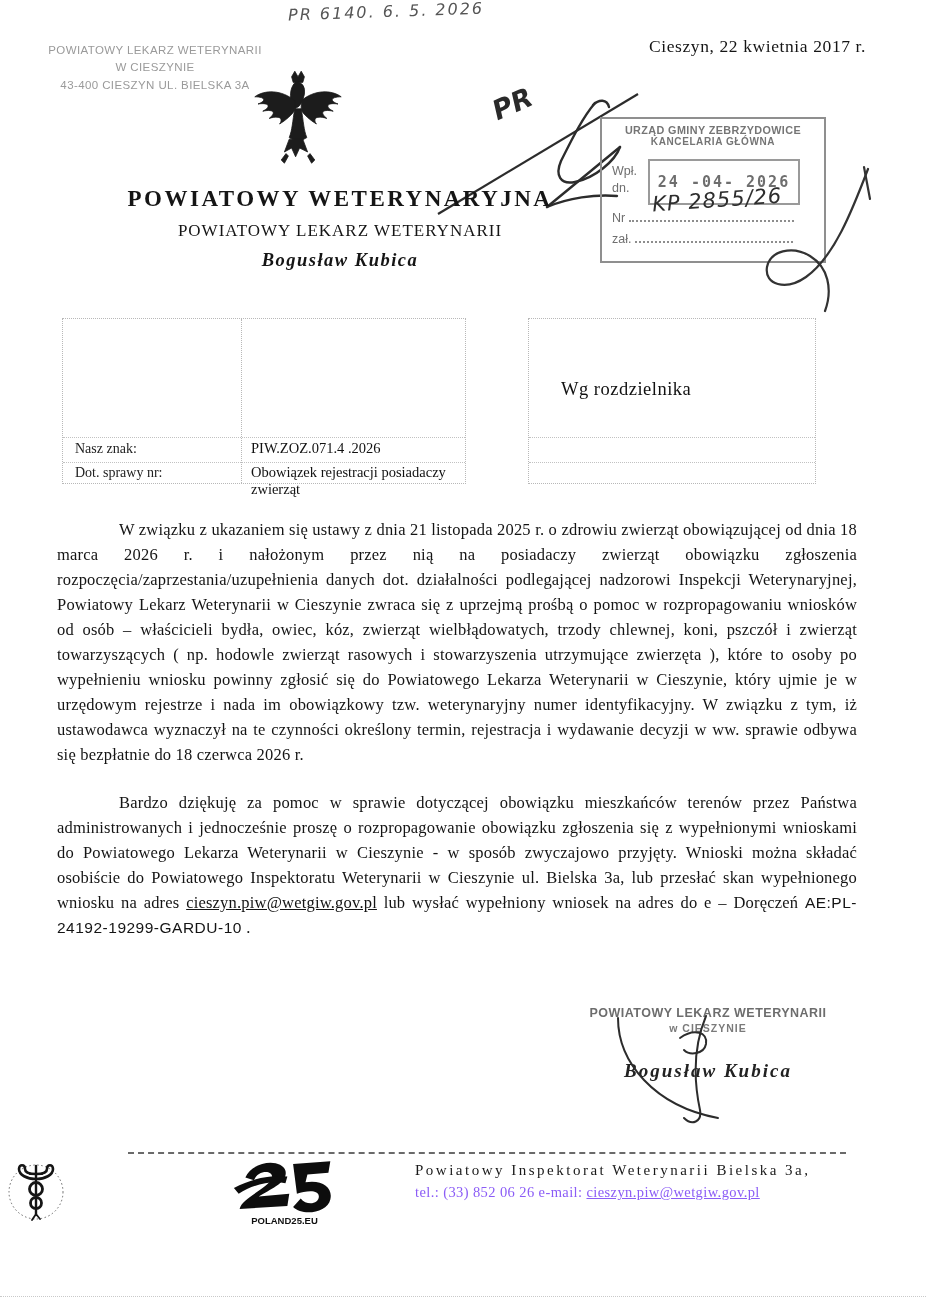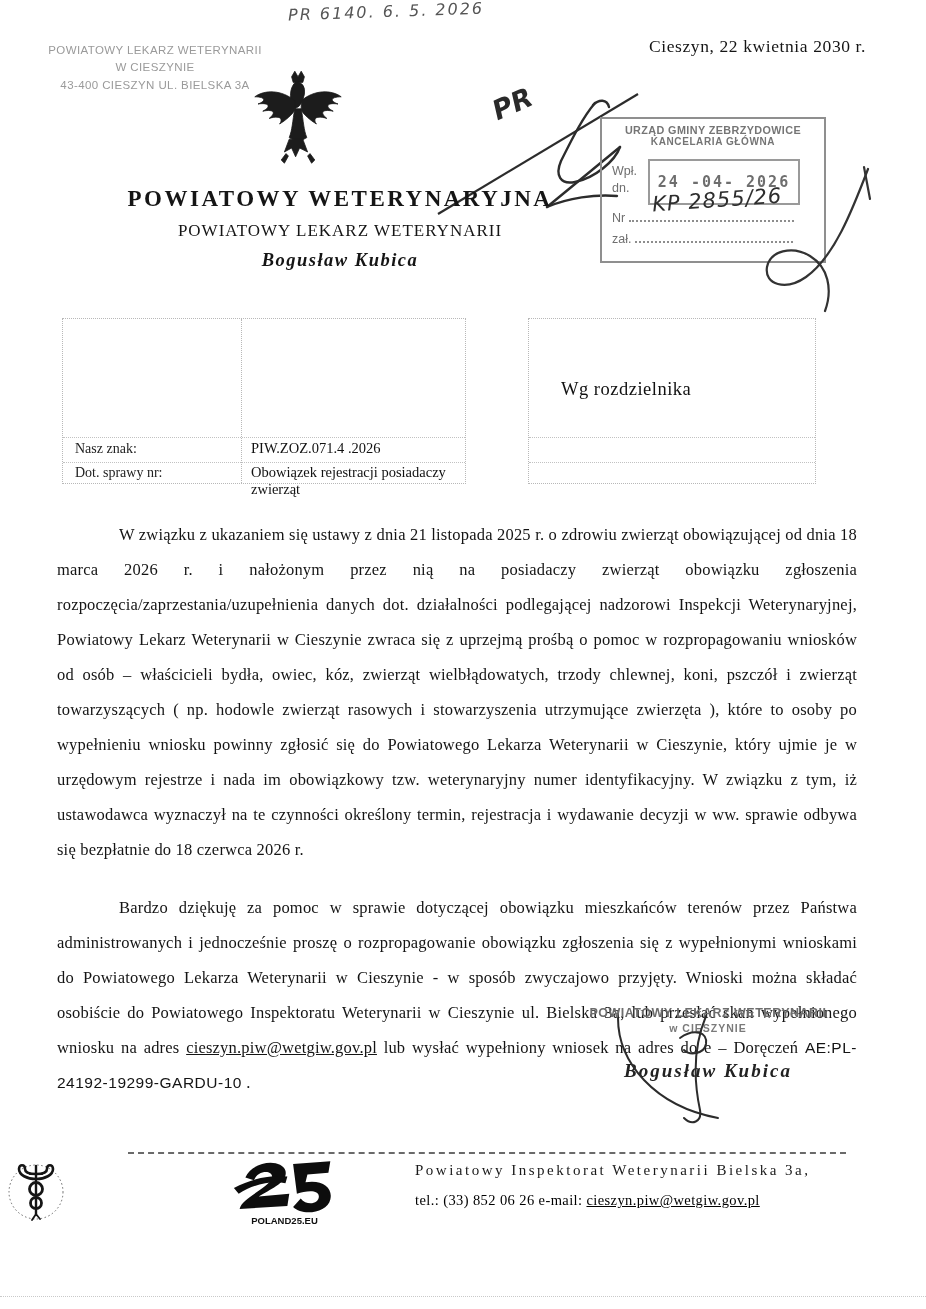--- a/index.html
+++ b/index.html
@@ -42,21 +42,21 @@
   .left-box{left:62px;top:318px;width:402px;height:164px;}
   .vsep{position:absolute;left:178px;top:0;height:100%;border-left:1px dotted #b8b8b8;}
   .rowline{position:absolute;left:0;width:100%;border-top:1px dotted #c2c2c2;}
   .lb-label{position:absolute;left:12px;font-size:14px;color:#222;}
   .lb-value{position:absolute;left:188px;font-size:14.5px;color:#111;}
   .right-box{left:528px;top:318px;width:286px;height:164px;}
   .wg{position:absolute;left:32px;top:60px;font-size:18.5px;letter-spacing:.5px;color:#111;}
 
   
   .body-text{left:57px;top:517px;width:800px;}
-  .body-text p{margin:0;font-size:16.5px;line-height:35px;text-align:justify;
+  .body-text p{margin:0;font-size:16.5px;line-height:25px;text-align:justify;
     text-indent:62px;letter-spacing:.2px;color:#141414;}
   .body-text p + p{margin-top:23px;}
   .email-underline{text-decoration:underline;}
   .code-sans{font-family:"Liberation Sans",sans-serif;font-size:15.5px;letter-spacing:.5px;}
 
   
   .sig-stamp{left:578px;top:1006px;width:260px;text-align:center;}
   .ss-l1{font-family:"Liberation Sans",sans-serif;font-size:12.5px;font-weight:bold;
     color:#6d6d6d;letter-spacing:.5px;}
   .ss-l2{font-family:"Liberation Sans",sans-serif;font-size:10.5px;font-weight:bold;
@@ -67,33 +67,33 @@
   
   .distribution{left:55px;top:1122px;font-size:13.5px;color:#141414;}
   .dash-sep{left:128px;top:1152px;width:718px;border-top:2px dashed #6a6a6a;}
   .footer-left-org{left:70px;top:1176px;width:165px;text-align:center;
     font-family:"Liberation Sans",sans-serif;font-size:11.5px;line-height:1.5;
     color:#3a3a3a;letter-spacing:.3px;}
   .poland-caption{left:237px;top:1215px;width:95px;text-align:center;
     font-family:"Liberation Sans",sans-serif;font-size:9.5px;font-weight:bold;color:#111;}
   .footer-right{left:415px;top:1160px;width:420px;}
   .fr-addr{font-size:15px;letter-spacing:2.5px;line-height:1.35;color:#1a1a1a;}
-  .fr-tel{font-size:14.5px;margin-top:12px;letter-spacing:.4px;color:#000000;}
+  .fr-tel{font-size:14.5px;margin-top:4px;letter-spacing:.4px;color:#8b5cf6;}
   .bottom-dots{left:0px;top:1296px;width:926px;border-top:1px dotted #c9c9c9;}
 
   svg{display:block;}
 </style>
 </head>
 <body>
 
 <div class="page">
 
   <div class="abs hand top-ref">PR 6140. 6. 5. 2026</div>
 
-  <div class="abs date-line">Cieszyn, 22 kwietnia 2030 r.</div>
+  <div class="abs date-line">Cieszyn, 22 kwietnia 2017 r.</div>
 
   <div class="abs sender-stamp">
     <div>POWIATOWY LEKARZ WETERYNARII</div>
     <div>W CIESZYNIE</div>
     <div>43-400 CIESZYN UL. BIELSKA 3A</div>
   </div>
 
   <div class="abs" style="left:250px;top:70px;width:96px;height:100px;">
     <svg width="96" height="100" viewBox="0 0 120 124">
       <g fill="#1c1c1c" stroke="#1c1c1c">

